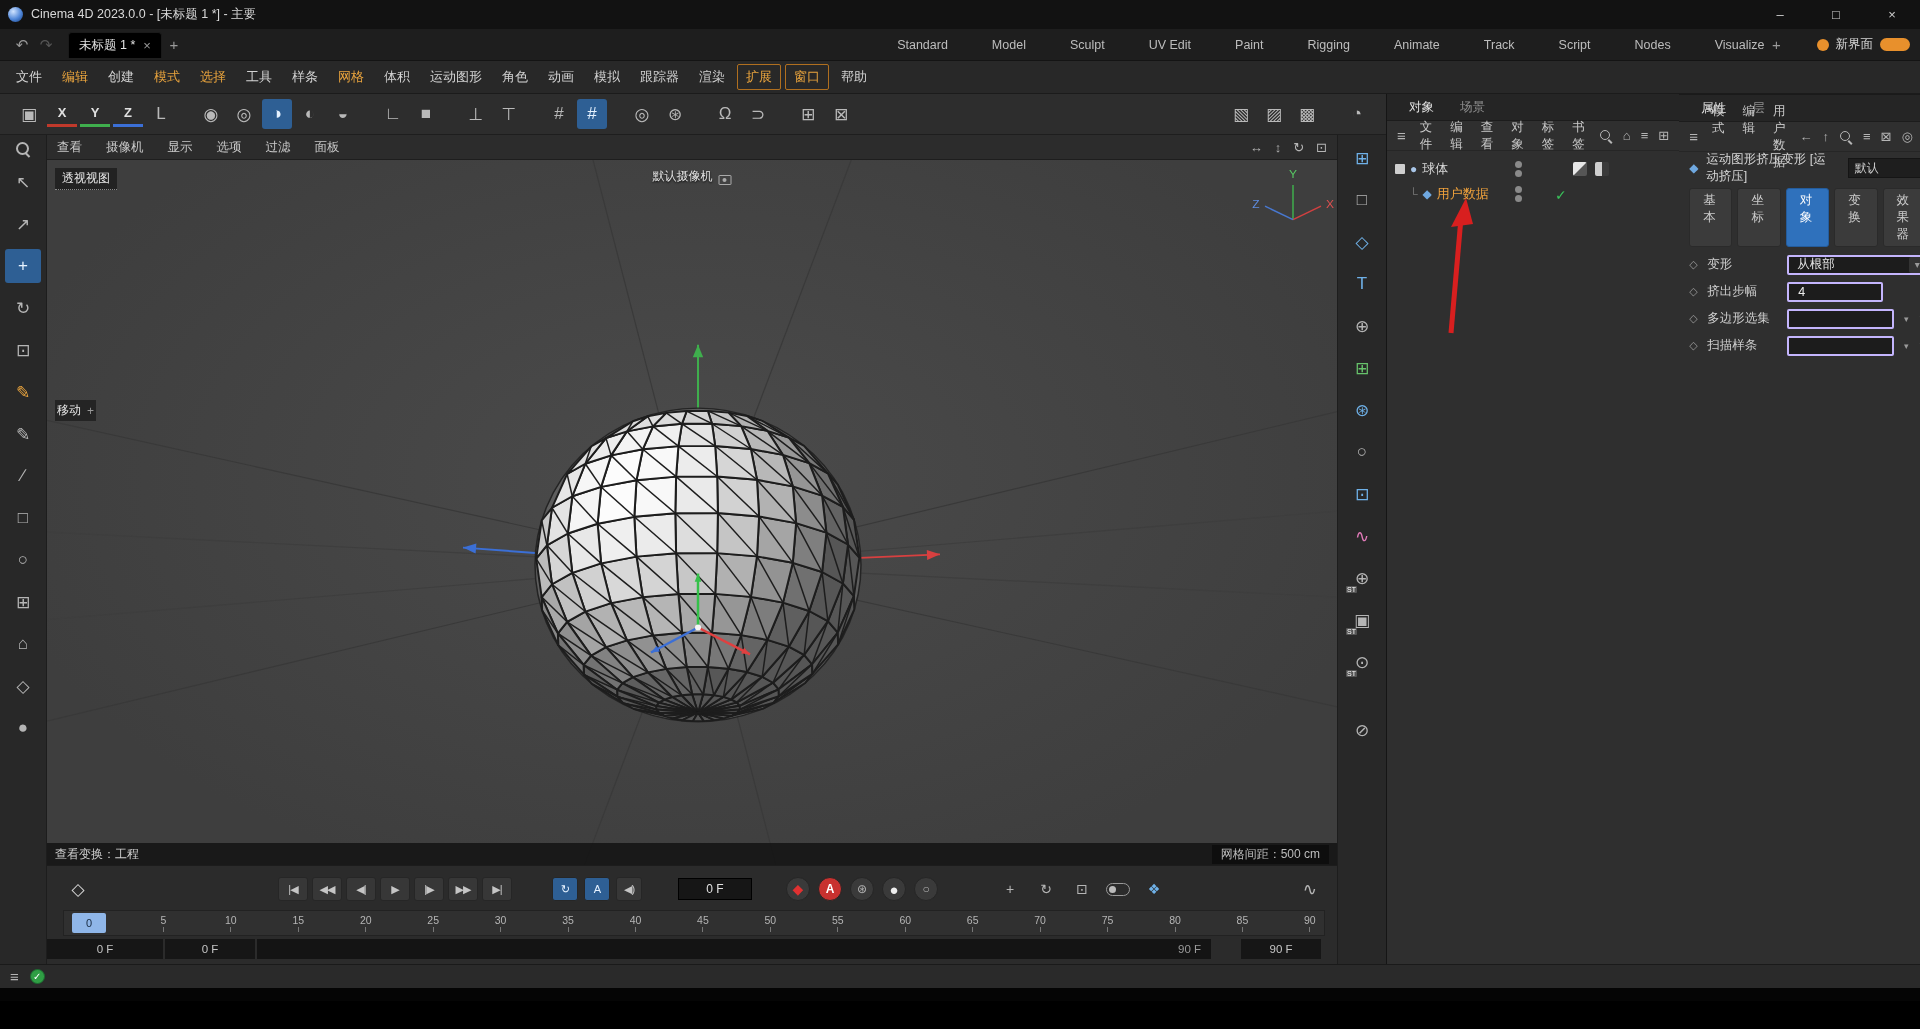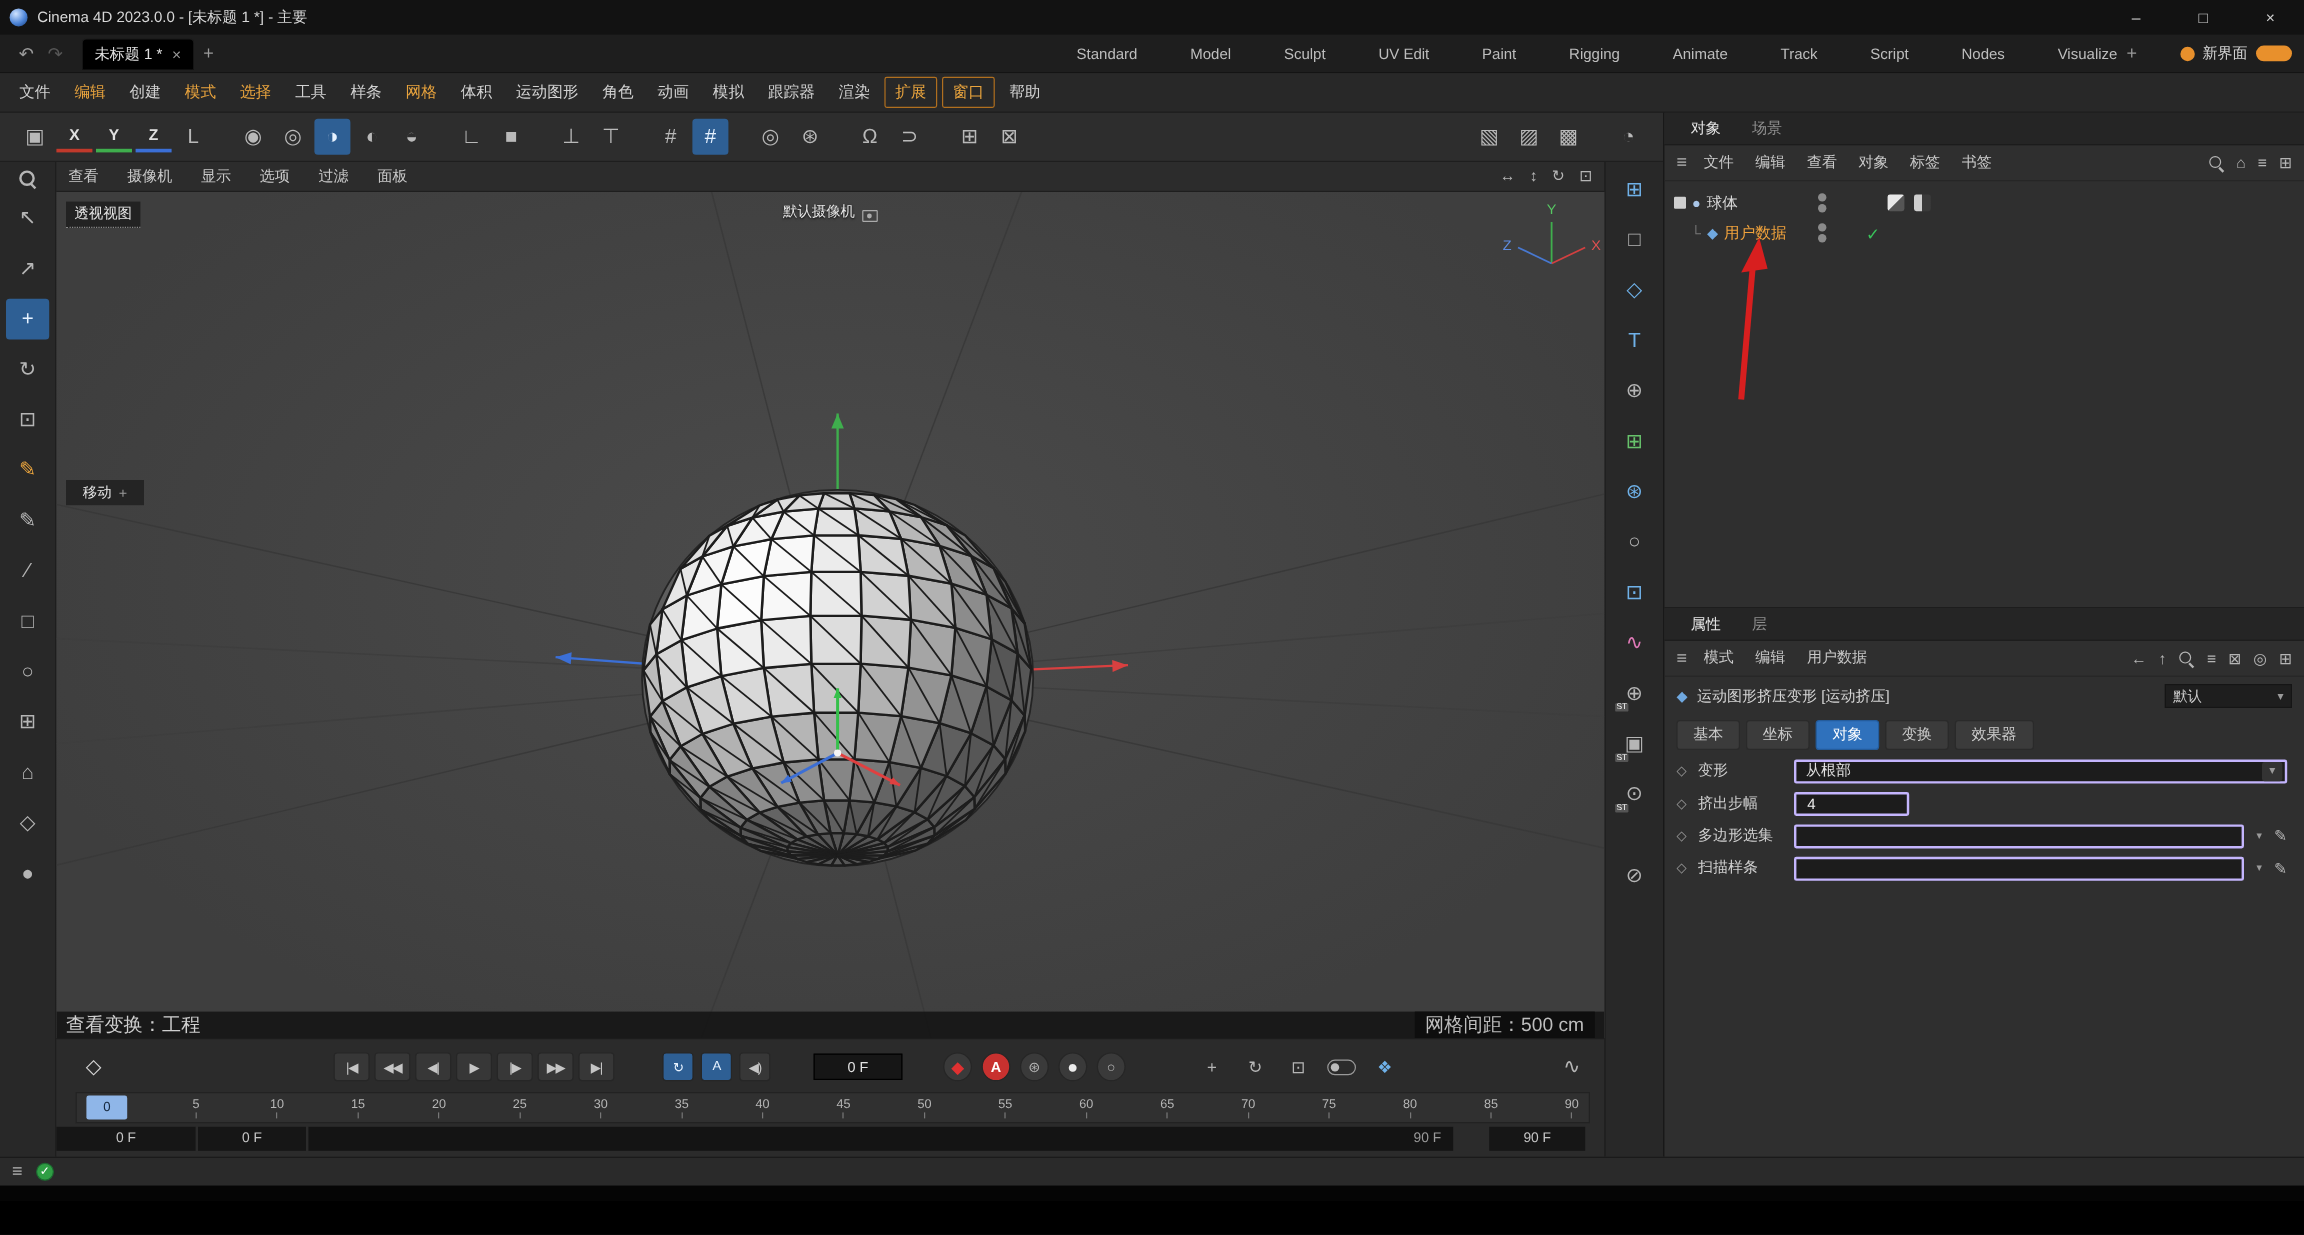--- a/index.html
+++ b/index.html
@@ -65,24 +65,24 @@
   .vpmenu{height:25px;background:#2c2c2c;border-bottom:1px solid #1e1e1e;display:flex;align-items:center;padding:0 10px}
   .vpmenu-items{display:flex;gap:24px;color:#c9c9c9;font-size:12.5px}
   .vpcorner{margin-left:auto;display:flex;gap:12px;color:#b5b5b5;font-size:13px}
   .canvas{position:relative;flex:1;background:radial-gradient(ellipse at 50% 45%,#4b4b4b,#3e3e3e 78%);overflow:hidden}
   #vp-svg{position:absolute;inset:0;width:100%;height:100%}
   .vp-label{position:absolute;font-size:12px;color:#e6e6e6}
   .viewlabel{left:8px;top:8px;background:#222222;padding:2px 7px;border-bottom:1px dotted #8a8a8a}
   .cameralabel{left:50%;top:8px;transform:translateX(-50%);display:flex;align-items:flex-end;gap:6px;text-shadow:0 1px 2px #000}
   .camlink{width:13px;height:10px;border:1px solid #aaa;border-radius:1px;display:inline-block;position:relative}
   .camlink::after{content:"";position:absolute;left:3px;top:2px;width:4px;height:4px;background:#aaa;border-radius:50%}
-  .toollabel{left:8px;top:240px;background:#242424;padding:2px 14px;display:flex;gap:6px;align-items:center}
+  .toollabel{left:8px;top:240px;background:#242424;padding:2px 2px;display:flex;gap:6px;align-items:center}
   .toolplus{color:#9a9a9a}
   .vpbottom{position:absolute;left:0;right:0;bottom:0;height:22px;background:rgba(22,22,22,.92);display:flex;align-items:center;
-            justify-content:space-between;padding:0 8px;font-size:16px;color:#cfcfcf}
+            justify-content:space-between;padding:0 8px;font-size:12px;color:#cfcfcf}
   .gridbadge{background:#0e0e0e;padding:1px 9px;color:#bdbdbd}
   
   .timeline{height:99px;background:#2b2b2b;border-top:1px solid #1c1c1c;padding-top:4px}
   .tl-controls{height:38px;display:flex;align-items:center;padding:0 14px 0 16px}
   .tl-diamond{width:30px;height:28px;display:flex;align-items:center;justify-content:center;color:#d5d5d5;font-size:17px}
   .transport{margin-left:185px;display:flex;gap:4px}
   .tr-btn{min-width:30px;height:24px;display:flex;align-items:center;justify-content:center;background:#373737;border:1px solid #262626;
           border-radius:3px;color:#c5c5c5;font-size:11px;letter-spacing:-1px}
   .tr-btn.sq{min-width:26px}
   .tr-btn.blue{background:#2e5f94;color:#e6f2ff}
@@ -107,21 +107,21 @@
   .tick::after{content:"";display:block;width:1px;height:5px;background:#777;margin:1px auto 0}
   .playhead{position:absolute;left:8px;top:2px;width:34px;height:20px;background:#8fb6e8;border-radius:2px;color:#16293f;
             font-size:11px;display:flex;align-items:center;justify-content:center;z-index:2}
   .tl-range{display:flex;align-items:center;gap:2px;margin-top:3px;height:20px;padding-right:16px}
   .rbox{width:116px;height:20px;background:#161616;color:#c5c5c5;display:flex;align-items:center;justify-content:center;font-size:11.5px}
   .rbox.second{width:90px}
   .rbox.end{width:80px}
   .rbar{flex:1;height:20px;background:#141414;display:flex;align-items:center;justify-content:flex-end;padding-right:10px;
         color:#9a9a9a;font-size:11.5px;margin-right:28px}
   
-  .panels{width:534px;background:#2f2f2f;border-left:1px solid #151515;display:flex;flex-direction:column;min-height:0}
+  .panels{width:534px;background:#2f2f2f;border-left:1px solid #151515;display:flex;flex-direction:row;min-height:0}
   .ptabs{height:27px;background:#252525;display:flex;align-items:center;padding-left:10px;gap:2px;border-bottom:1px solid #1c1c1c}
   .ptab{padding:4px 12px;color:#8f8f8f;font-size:12.5px}
   .ptab.active{color:#e6e6e6}
   .pmenu{height:30px;display:flex;align-items:center;gap:14px;padding:0 10px;border-bottom:1px solid #262626;color:#c9c9c9;font-size:12.5px}
   .hamburger{font-size:15px;color:#b5b5b5}
   .pmenu-items{display:flex;gap:18px}
   .pmenu-icons{margin-left:auto;display:flex;gap:10px;align-items:center;color:#b5b5b5;font-size:13px}
   .pm-icon.mag{width:14px;height:14px}
   .pm-icon.mag::before{width:8px;height:8px;border-width:1.5px}
   .pm-icon.mag::after{left:10px;top:10px;width:5px}

